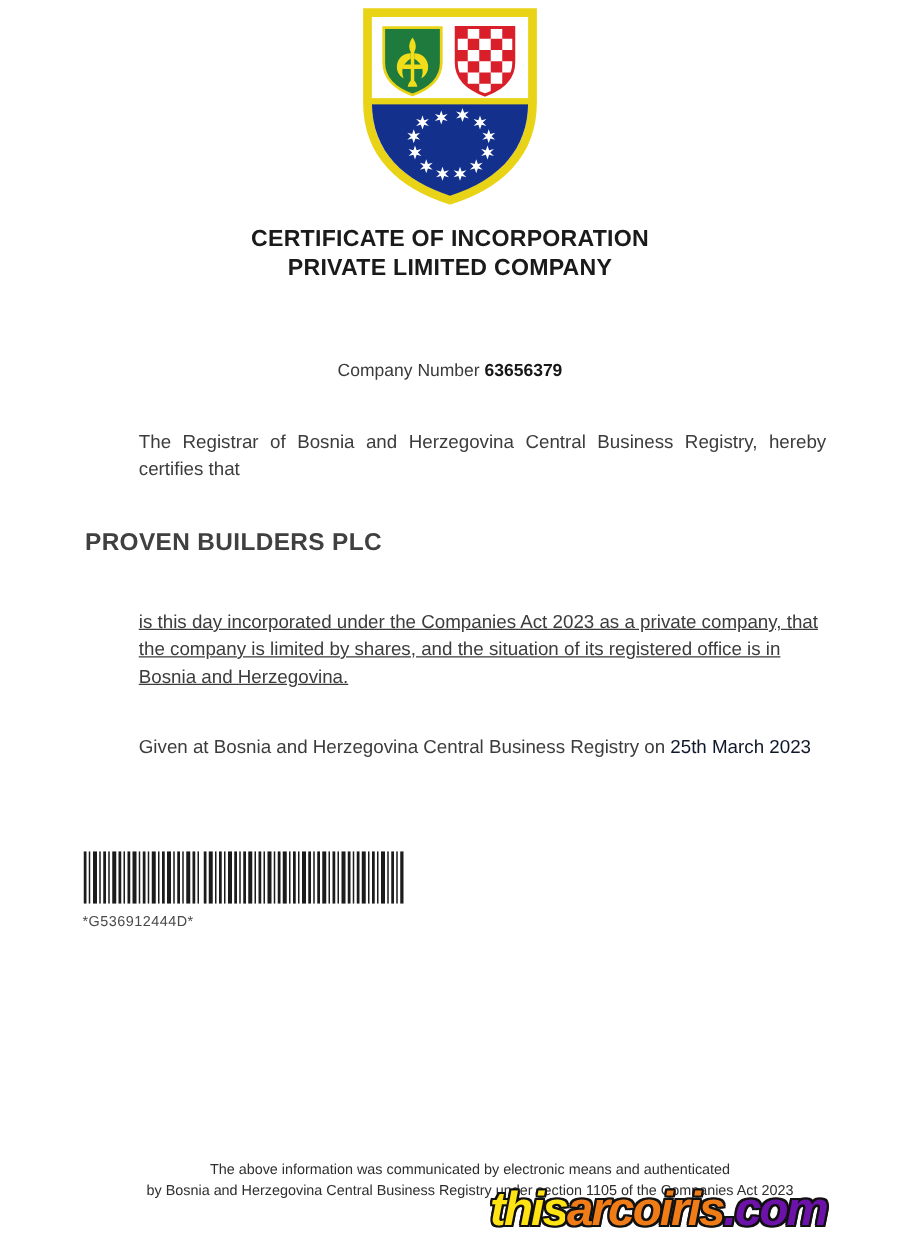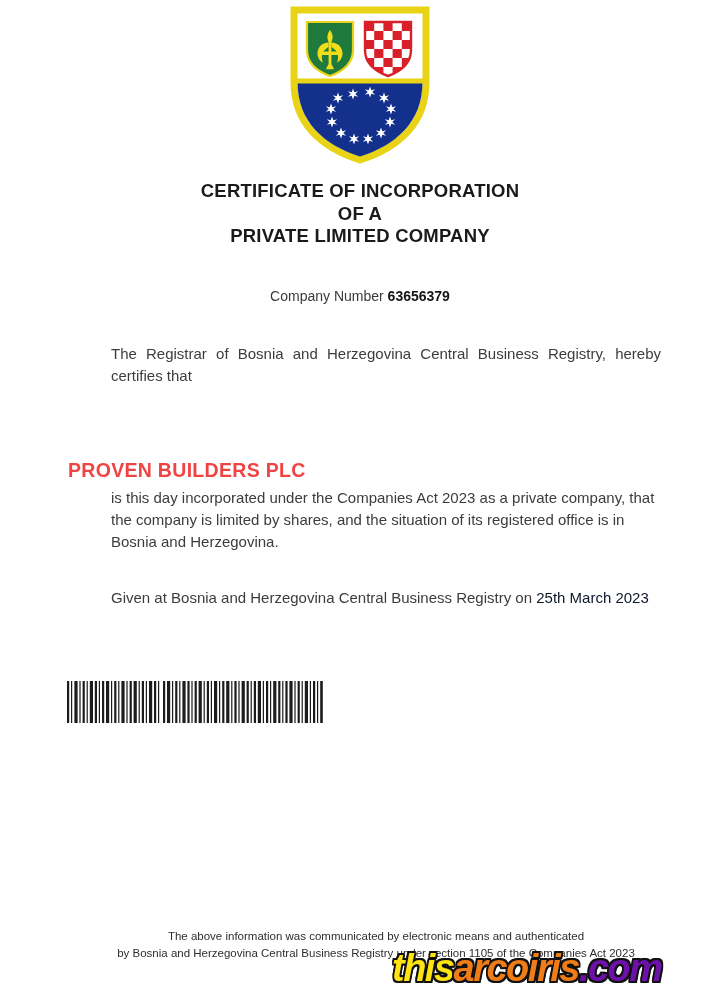--- a/index.html
+++ b/index.html
@@ -83,25 +83,24 @@
   }
   .para.justify { text-align: justify; }
   .para b { color: #0f172a; font-weight: normal; }
 
   .p-registrar { top: 343px; }
   .p-company-name {
     top: 422px;
     font-size: 19.5px;
     font-weight: bold;
     letter-spacing: 0.3px;
-    color: #ef4444;
+    color: #404040;
     line-height: 24px;
-    margin-top: 36px;
-  }
-  .p-incorporated { top: 487px; }
+  }
+  .p-incorporated { top: 487px; text-decoration: underline; }
   .p-given { top: 587px; }
 
   
   .barcode-block {
     position: absolute;
     top: 681px;
     left: 66px;
   }
   .barcode {
     display: block;
@@ -249,21 +248,20 @@
         </g>
         <g transform="translate(48,92) scale(0.62)">
           <path d="M0 -9 L2.1 -3 L8.3 -4.5 L3.6 0 L8.3 4.5 L2.1 3 L0 9 L-2.1 3 L-8.3 4.5 L-3.6 0 L-8.3 -4.5 L-2.1 -3 Z"></path>
         </g>
       </g>
     </svg>
   </div>
 
   <div class="title-block">
     <div>CERTIFICATE OF INCORPORATION</div>
-    <div>OF A</div>
     <div>PRIVATE LIMITED COMPANY</div>
   </div>
 
   <div class="company-number">
     <span>Company Number</span>
     <span class="num">63656379</span>
   </div>
 
   <div class="body-col para justify p-registrar">The Registrar of Bosnia and Herzegovina Central Business Registry, hereby certifies that</div>
 
@@ -339,20 +337,21 @@
         <rect x="228.4" y="0" width="1.2" height="42"></rect>
         <rect x="231.6" y="0" width="2.2" height="42"></rect>
         <rect x="235.6" y="0" width="1.2" height="42"></rect>
         <rect x="238.8" y="0" width="3.2" height="42"></rect>
         <rect x="243.8" y="0" width="1.2" height="42"></rect>
         <rect x="247" y="0" width="2.2" height="42"></rect>
         <rect x="251" y="0" width="1.2" height="42"></rect>
         <rect x="254.2" y="0" width="2.6" height="42"></rect>
       </g>
     </svg>
+    <div class="barcode-text">*G536912444D*</div>
   </div>
 
   <div class="footer">
     <div>The above information was communicated by electronic means and authenticated</div>
     <div>by Bosnia and Herzegovina Central Business Registry under section 1105 of the Companies Act 2023</div>
   </div>
 
   <div class="watermark">
     <span class="wm-a">this</span><span class="wm-b">arcoiris</span><span class="wm-c">.com</span>
   </div>

